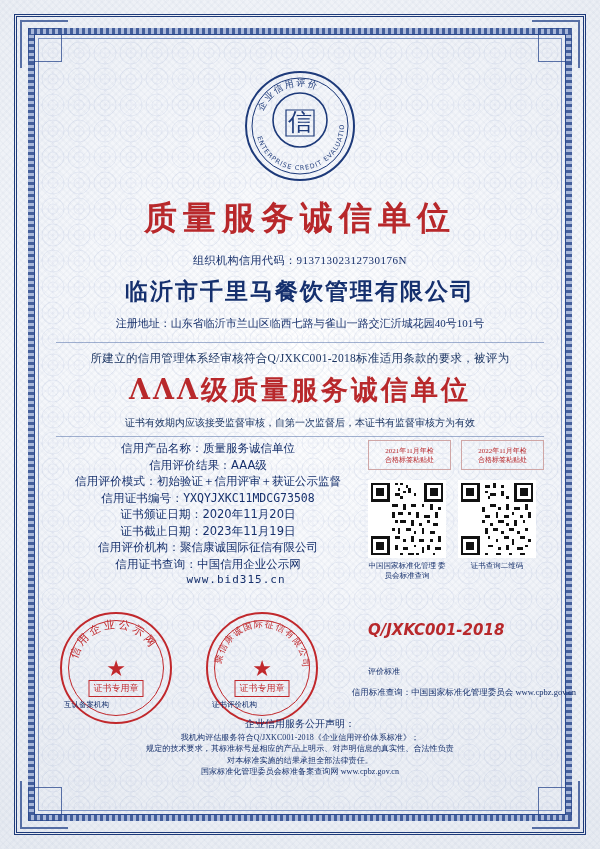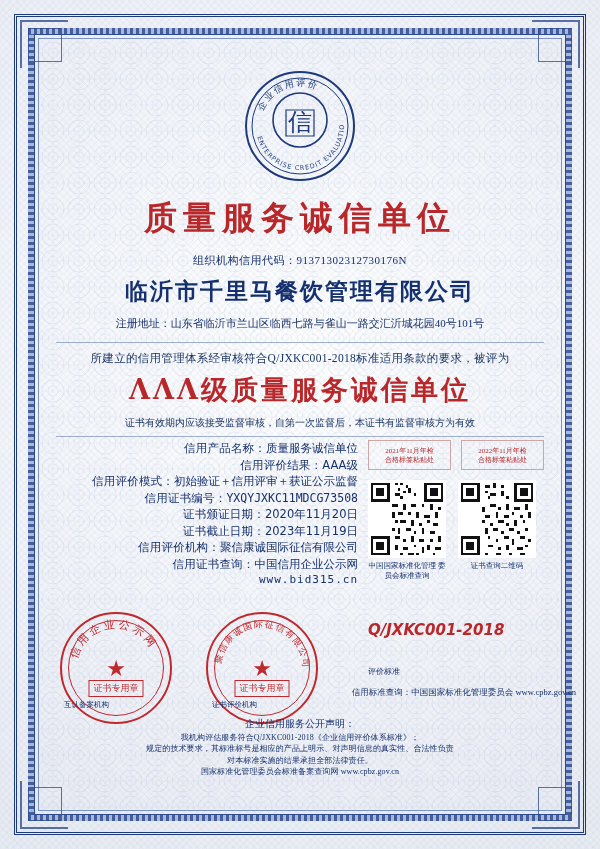--- a/index.html
+++ b/index.html
@@ -80,21 +80,21 @@
   .statement{font-size:11.5px;color:#16305f;margin-bottom:4px;letter-spacing:.3px;}
   .aaa{
     font-size:27px;font-weight:bold;color:#b8282b;letter-spacing:3px;
     font-family:"DejaVu Serif","Liberation Serif",serif;margin:6px 0 8px;
   }
   .valid-note{font-size:10px;color:#16305f;margin-bottom:4px;}
   .rule{height:1px;background:#5a74ab;opacity:.55;margin:6px 0 8px;}
 
   
   .details{
-    position:absolute;left:58px;top:440px;width:300px;text-align:right;
+    position:absolute;left:58px;top:440px;width:300px;text-align:center;
     font-size:11.5px;color:#16306c;line-height:16.5px;
     font-family:"DejaVu Sans","Liberation Sans",sans-serif;
   }
   .details .row{white-space:nowrap;}
   .details .k{letter-spacing:.2px;}
   .web{margin-left:56px;letter-spacing:1px;font-family:"DejaVu Sans Mono","Liberation Mono",monospace;font-size:11px;}
 
   
   .stamp-labels{position:absolute;right:56px;top:440px;width:176px;display:flex;gap:10px;}
   .stamp-box{flex:1;text-align:center;border-radius:9px;}

